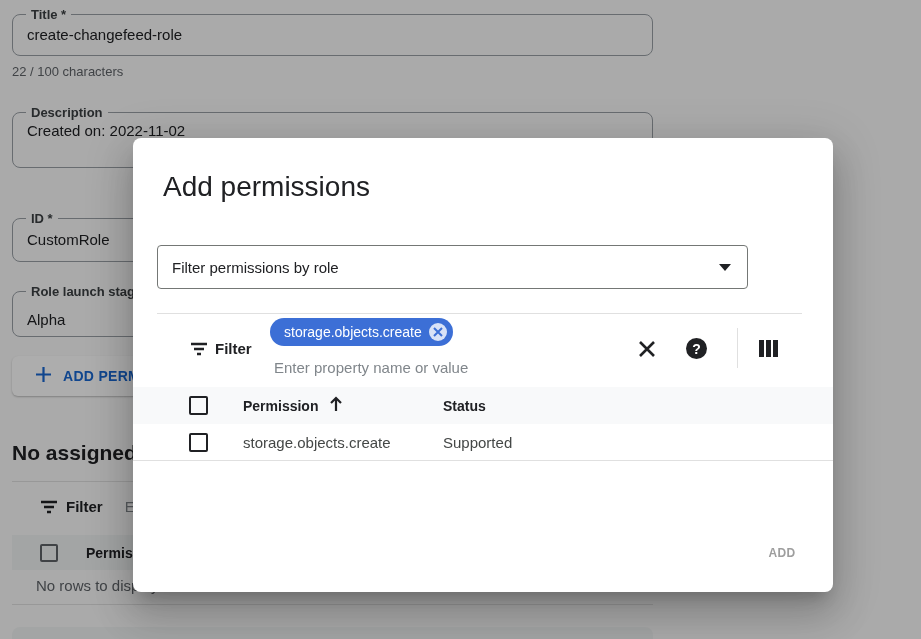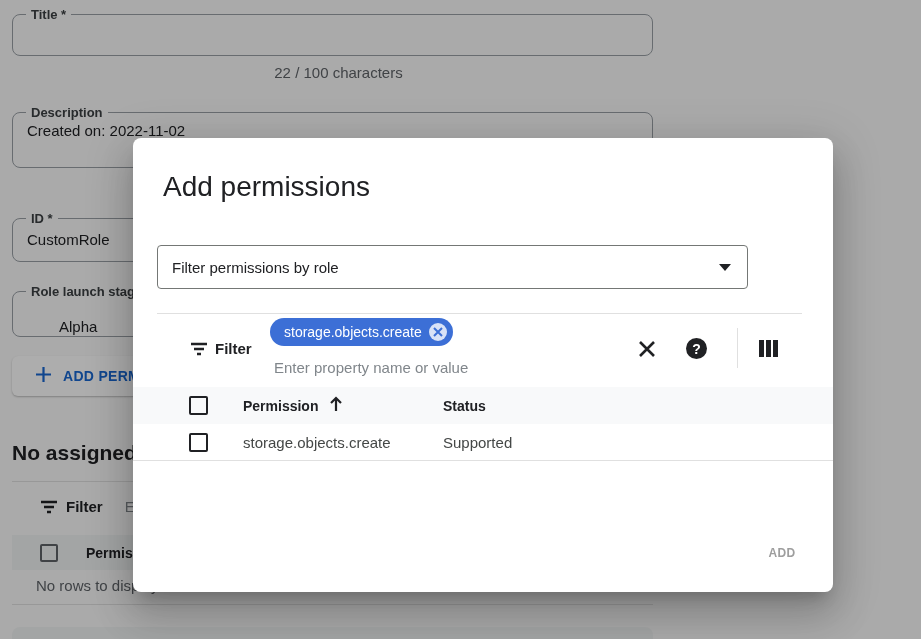--- a/index.html
+++ b/index.html
@@ -9,21 +9,21 @@
   }
   *{margin:0;padding:0;box-sizing:border-box;}
   body{font-family:"Liberation Sans",sans-serif;background:#888;}
   .stage{position:relative;width:921px;height:639px;overflow:hidden;background:#fbfbfb;}
 
   
   .bgpage{position:absolute;inset:0;}
   .ofield{position:absolute;left:12px;width:641px;border:1px solid var(--border-gray);border-radius:8px;background:transparent;}
   .ofield-label{position:absolute;top:-8px;left:13px;padding:0 5px;background:#fbfbfb;font-size:13px;font-weight:bold;color:#3c4043;white-space:nowrap;text-align:center;}
   .ofield-value{position:absolute;left:14px;font-size:15px;color:var(--text-primary);white-space:nowrap;}
-  .counter{position:absolute;left:24px;top:64px;width:629px;text-align:center;font-size:15px;color:var(--text-secondary);}
+  .counter{position:absolute;left:12px;top:64px;width:629px;text-align:left;font-size:13px;color:var(--text-secondary);}
   .addperm-btn{position:absolute;left:12px;top:356px;width:230px;height:40px;background:#fff;border-radius:6px;box-shadow:0 1px 2px rgba(0,0,0,.25);display:flex;align-items:center;padding-left:22px;gap:10px;color:var(--button-blue);font-size:14px;font-weight:bold;letter-spacing:.3px;white-space:nowrap;}
   .bg-heading{position:absolute;left:12px;top:441px;font-size:21px;font-weight:bold;color:var(--text-primary);white-space:nowrap;}
   .hr{position:absolute;left:12px;width:641px;height:1px;background:var(--divider);}
   .bg-filterrow{position:absolute;left:40px;top:498px;display:flex;align-items:center;gap:8px;}
   .bg-filterrow .flabel{font-size:15px;font-weight:bold;color:var(--text-primary);}
   .bg-filterrow .fph{font-size:15px;color:#80868b;margin-left:14px;white-space:nowrap;}
   .bg-thead{position:absolute;left:12px;top:535px;width:641px;height:35px;background:#f1f3f4;display:flex;align-items:center;}
   .bg-thead .colhdr{font-size:14px;font-weight:bold;color:var(--text-primary);margin-left:28px;white-space:nowrap;}
   .bg-empty{position:absolute;left:36px;top:577px;font-size:15px;color:var(--text-secondary);white-space:nowrap;}
   .bg-bottombox{position:absolute;left:12px;top:627px;width:641px;height:30px;background:#f1f3f4;border-radius:8px 8px 0 0;}
@@ -69,36 +69,37 @@
 </style>
 </head>
 <body>
 
 <div class="stage">
 
   <div class="bgpage">
 
     <div class="ofield" style="top:14px;height:42px;">
       <span class="ofield-label">Title *</span>
+      <span class="ofield-value" style="top:11px;">create-changefeed-role</span>
     </div>
     <div class="counter">22 / 100 characters</div>
 
     <div class="ofield" style="top:112px;height:56px;">
       <span class="ofield-label">Description</span>
       <span class="ofield-value" style="top:9px;">Created on: 2022-11-02</span>
     </div>
 
     <div class="ofield" style="top:218px;height:44px;">
       <span class="ofield-label">ID *</span>
       <span class="ofield-value" style="top:12px;">CustomRole</span>
     </div>
 
     <div class="ofield" style="top:291px;height:46px;">
       <span class="ofield-label">Role launch stage</span>
-      <span class="ofield-value" style="top:26px;margin-left:32px;">Alpha</span>
+      <span class="ofield-value" style="top:19px;">Alpha</span>
     </div>
 
     <div class="addperm-btn">
       <span>
         <svg width="19" height="19" viewBox="0 0 19 19">
             <path d="M9.5 2v15M2 9.5h15" stroke="#1967d2" stroke-width="2.2" fill="none"></path>
           </svg>
       </span>
       <span>ADD PERMISSIONS</span>
     </div>

